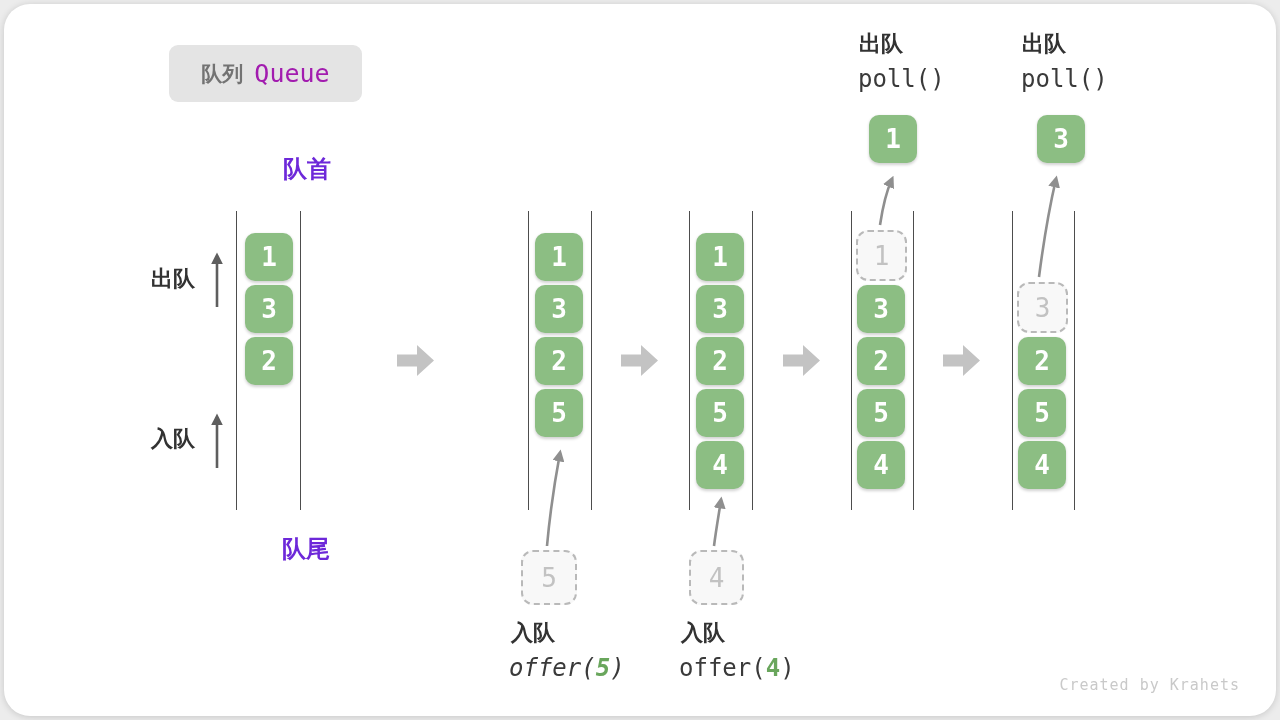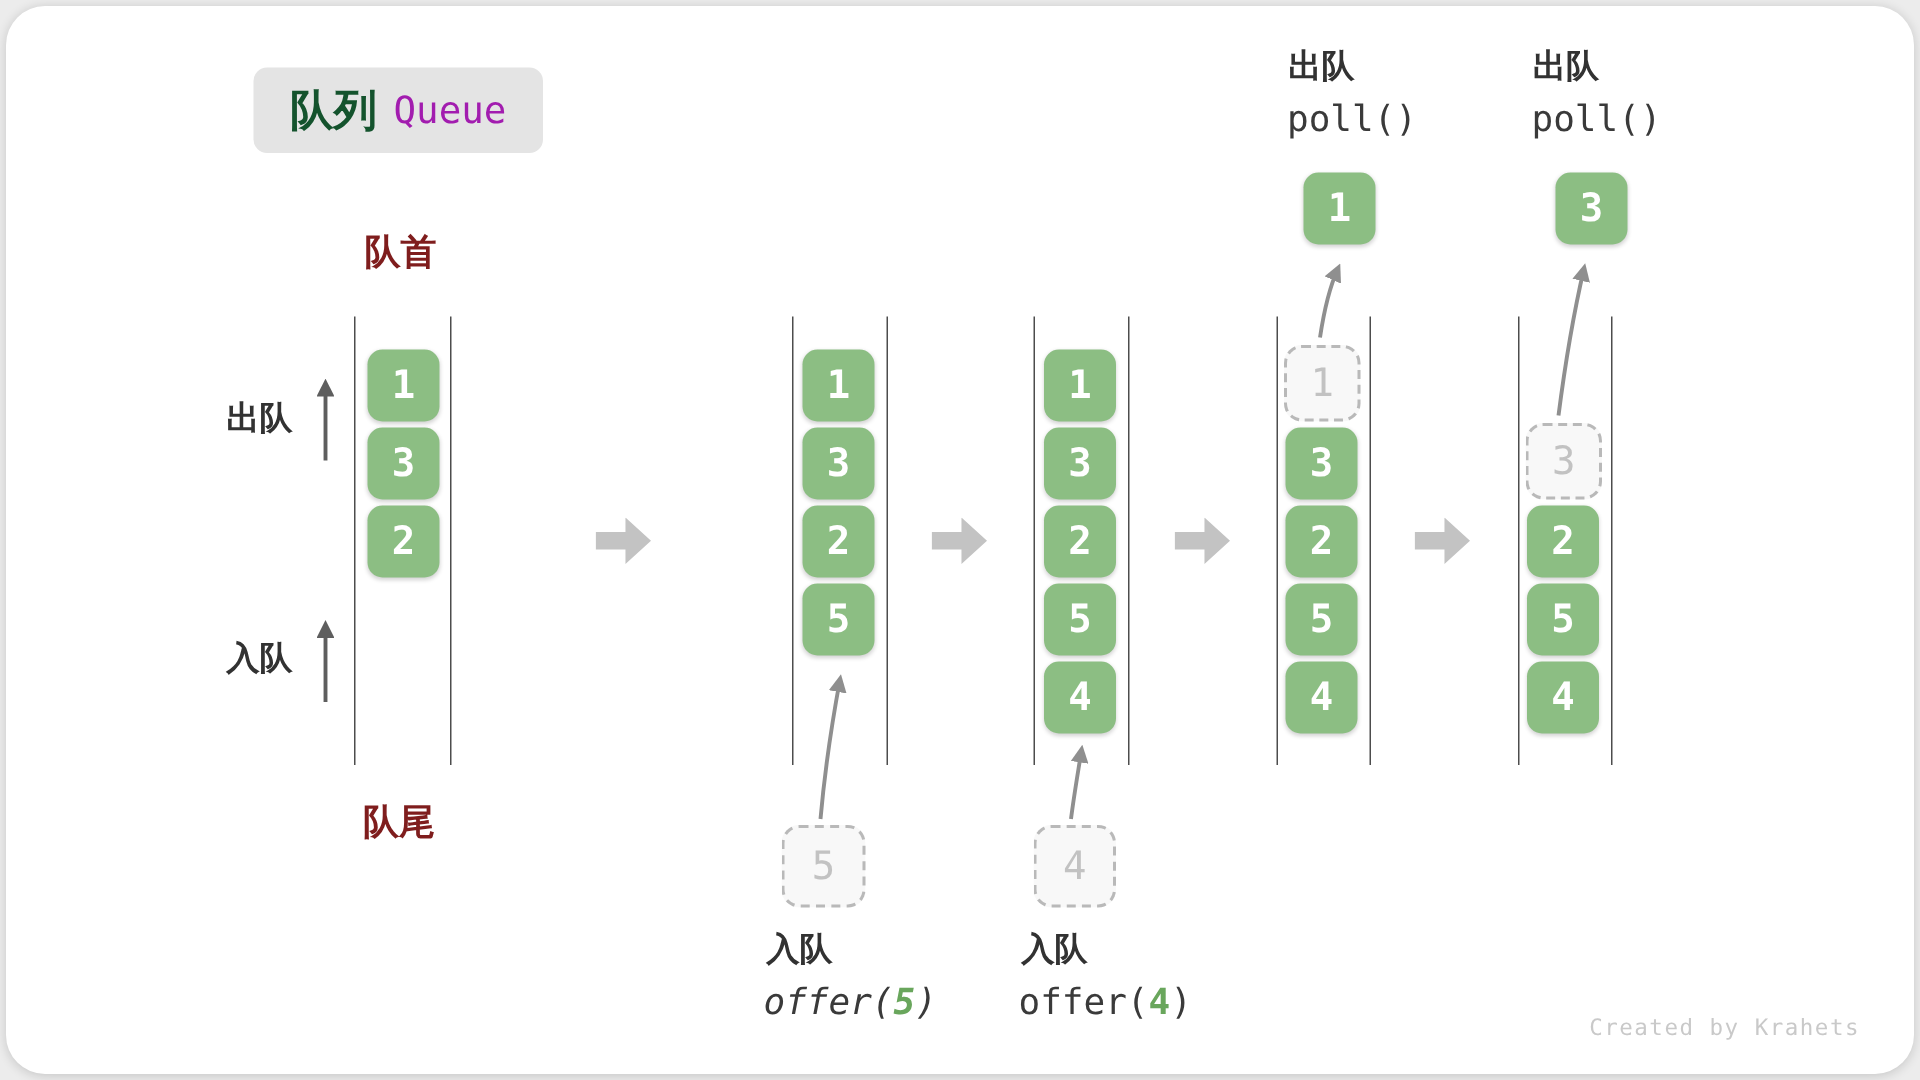--- a/index.html
+++ b/index.html
@@ -13,24 +13,24 @@
     position:absolute;left:4px;top:4px;width:1272px;height:712px;
     background:#ffffff;border-radius:26px;
     box-shadow:0 1px 7px rgba(0,0,0,0.16);
   }
   .abs{position:absolute;}
   .title-badge{
     position:absolute;left:169px;top:45px;width:193px;height:57px;
     background:#e4e4e4;border-radius:9px;
     display:flex;align-items:center;justify-content:center;gap:11px;
   }
-  .title-zh{font-size:29px;font-weight:700;color:#14532d;}
+  .title-zh{font-size:21px;font-weight:700;color:#737373;}
   .title-en{font-family:"DejaVu Sans Mono",monospace;font-size:25px;color:#a21caf;}
   .zh-label{font-size:22px;font-weight:700;color:#323232;line-height:1;white-space:nowrap;text-align:right;}
-  .zh-big{font-size:24px;font-weight:700;color:#7f1d1d;line-height:1;white-space:nowrap;}
+  .zh-big{font-size:24px;font-weight:700;color:#6d28d9;line-height:1;white-space:nowrap;margin-left:40px;}
   .code{font-family:"DejaVu Sans Mono",monospace;font-size:24px;font-weight:500;color:#3a3a3a;line-height:1;white-space:nowrap;}
   .code-arg{color:#69A65C;font-weight:700;}
   .channel{
     position:absolute;top:211px;height:299px;
     border-left:1.5px solid #4d4d4d;border-right:1.5px solid #4d4d4d;
   }
   .cell{
     position:absolute;width:48px;height:48px;border-radius:10px;
     background:#8CBE83;color:#ffffff;
     display:flex;align-items:center;justify-content:center;

